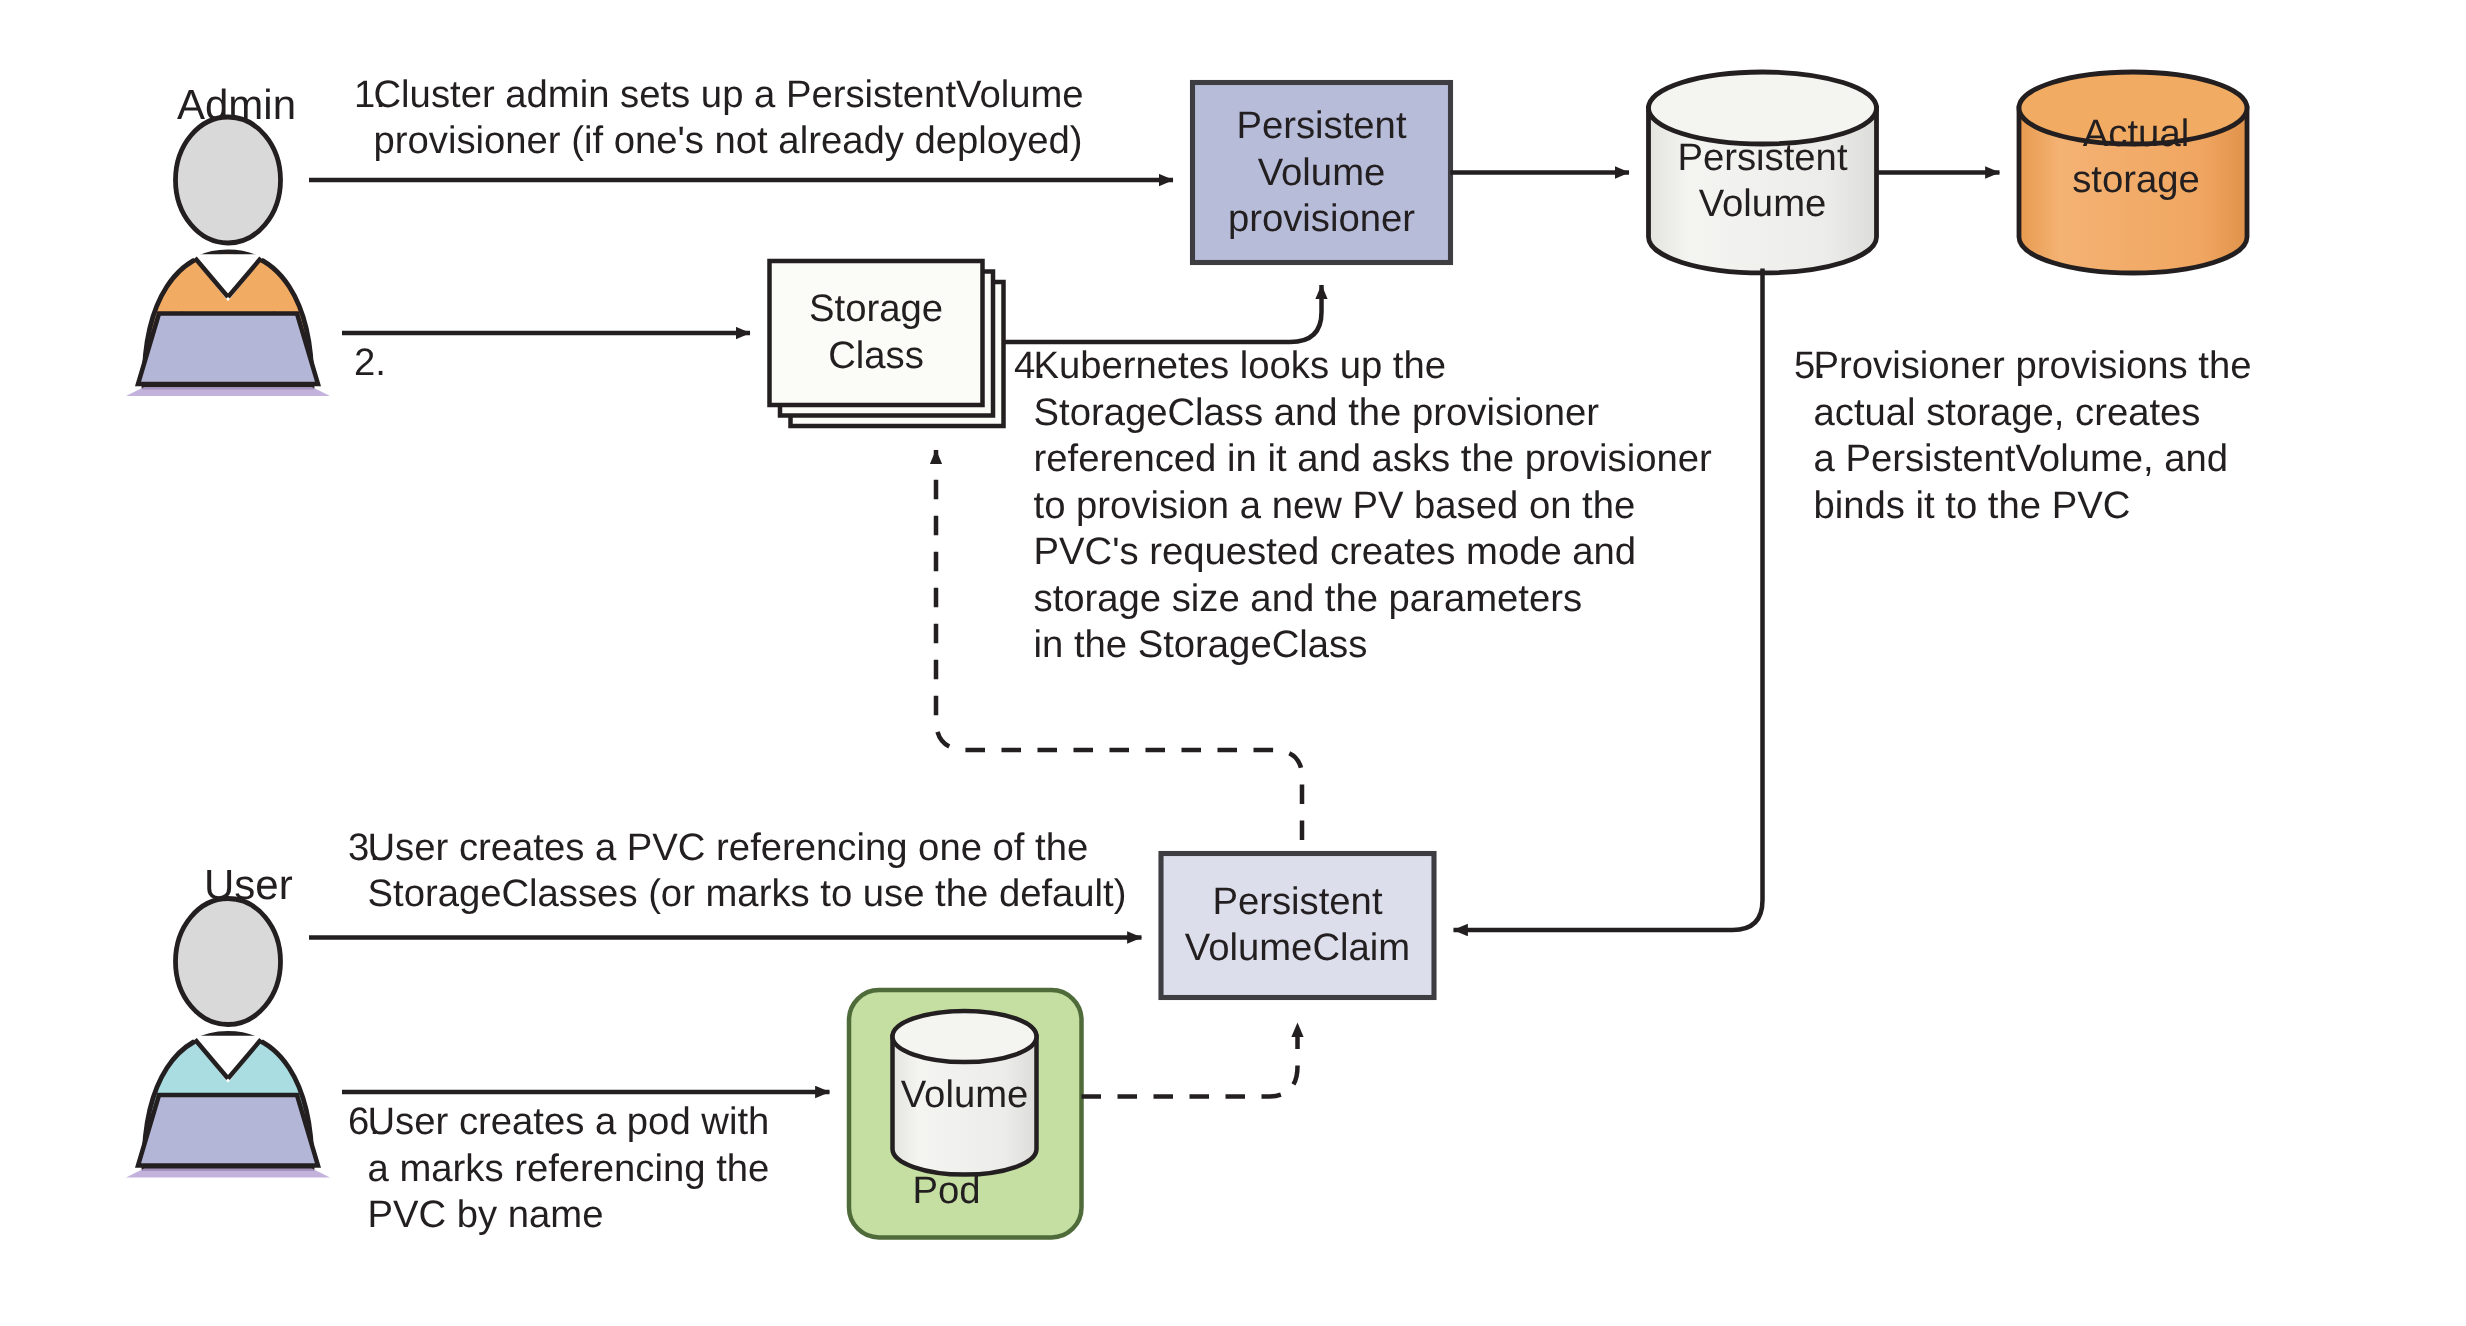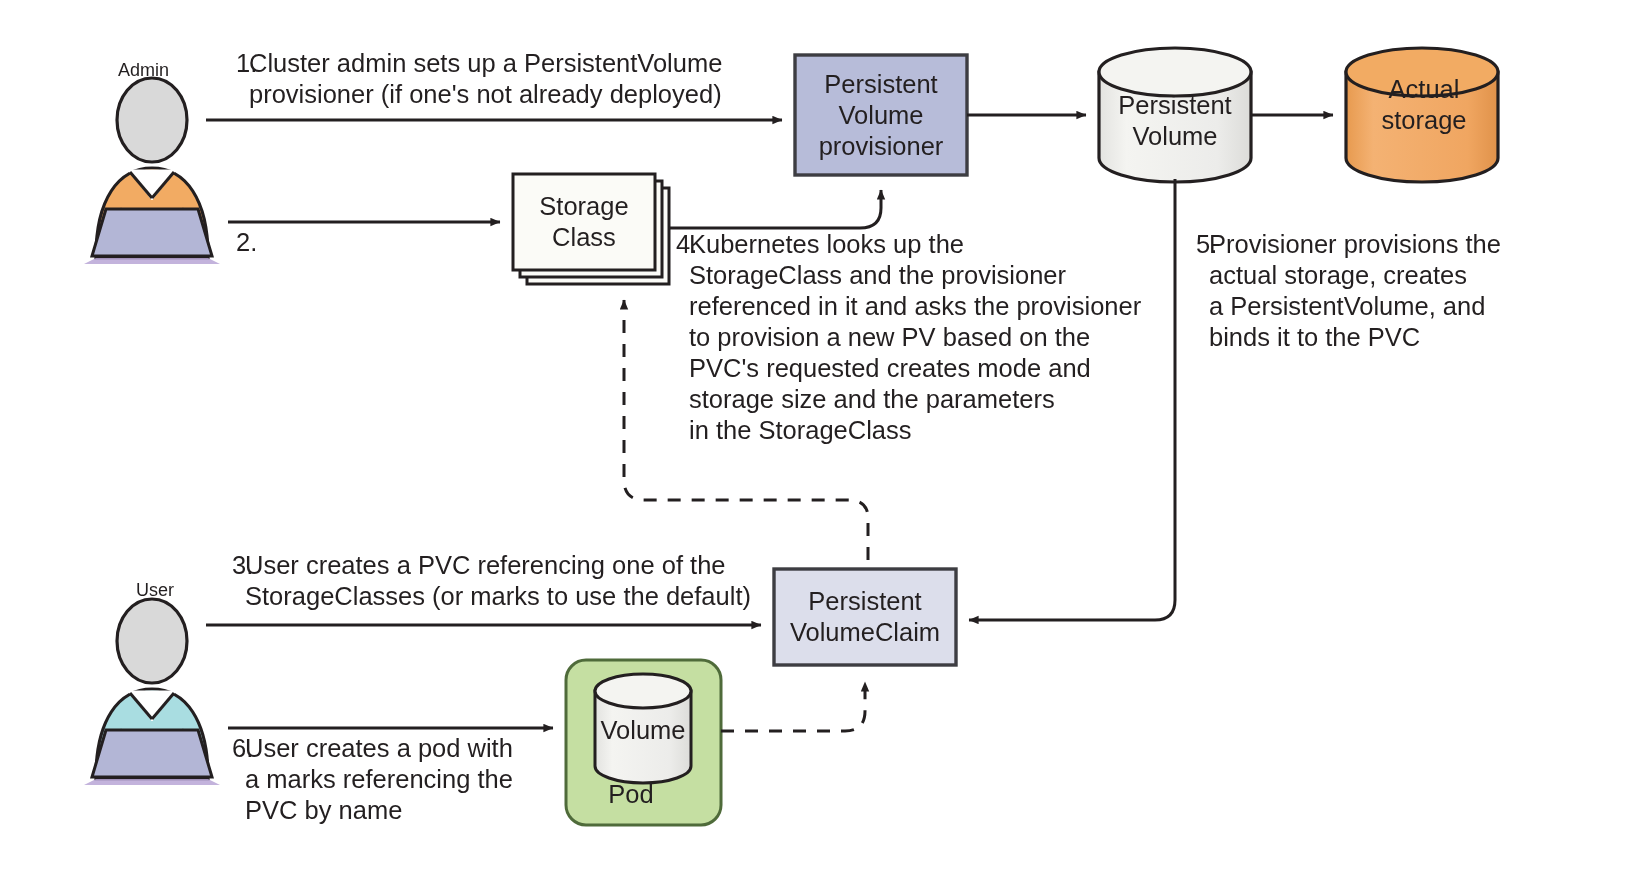--- a/index.html
+++ b/index.html
@@ -5,21 +5,21 @@
   html,body{margin:0;padding:0;background:#ffffff;}
   body{
     width:1644px;height:884px;
     font-family:"Liberation Sans","DejaVu Sans",sans-serif;
     color:#231f20;
     position:relative;
     overflow:hidden;
   }
   #stage{position:absolute;inset:0;width:1644px;height:884px;}
   svg#canvas{position:absolute;left:0;top:0;width:1644px;height:884px;}
-  .actor-label{position:absolute;font-size:18px;line-height:30px;}
+  .actor-label{position:absolute;font-size:28px;line-height:30px;}
 
   .step{position:absolute;font-size:25.5px;line-height:31px;}
   .step .num{position:absolute;left:0;top:0;}
   .step .body{display:block;margin-left:13px;white-space:pre-line;}
 
   .boxlabel{
     position:absolute;display:flex;align-items:center;justify-content:center;
     text-align:center;font-size:25.5px;line-height:31px;white-space:pre-line;
     pointer-events:none;
   }

